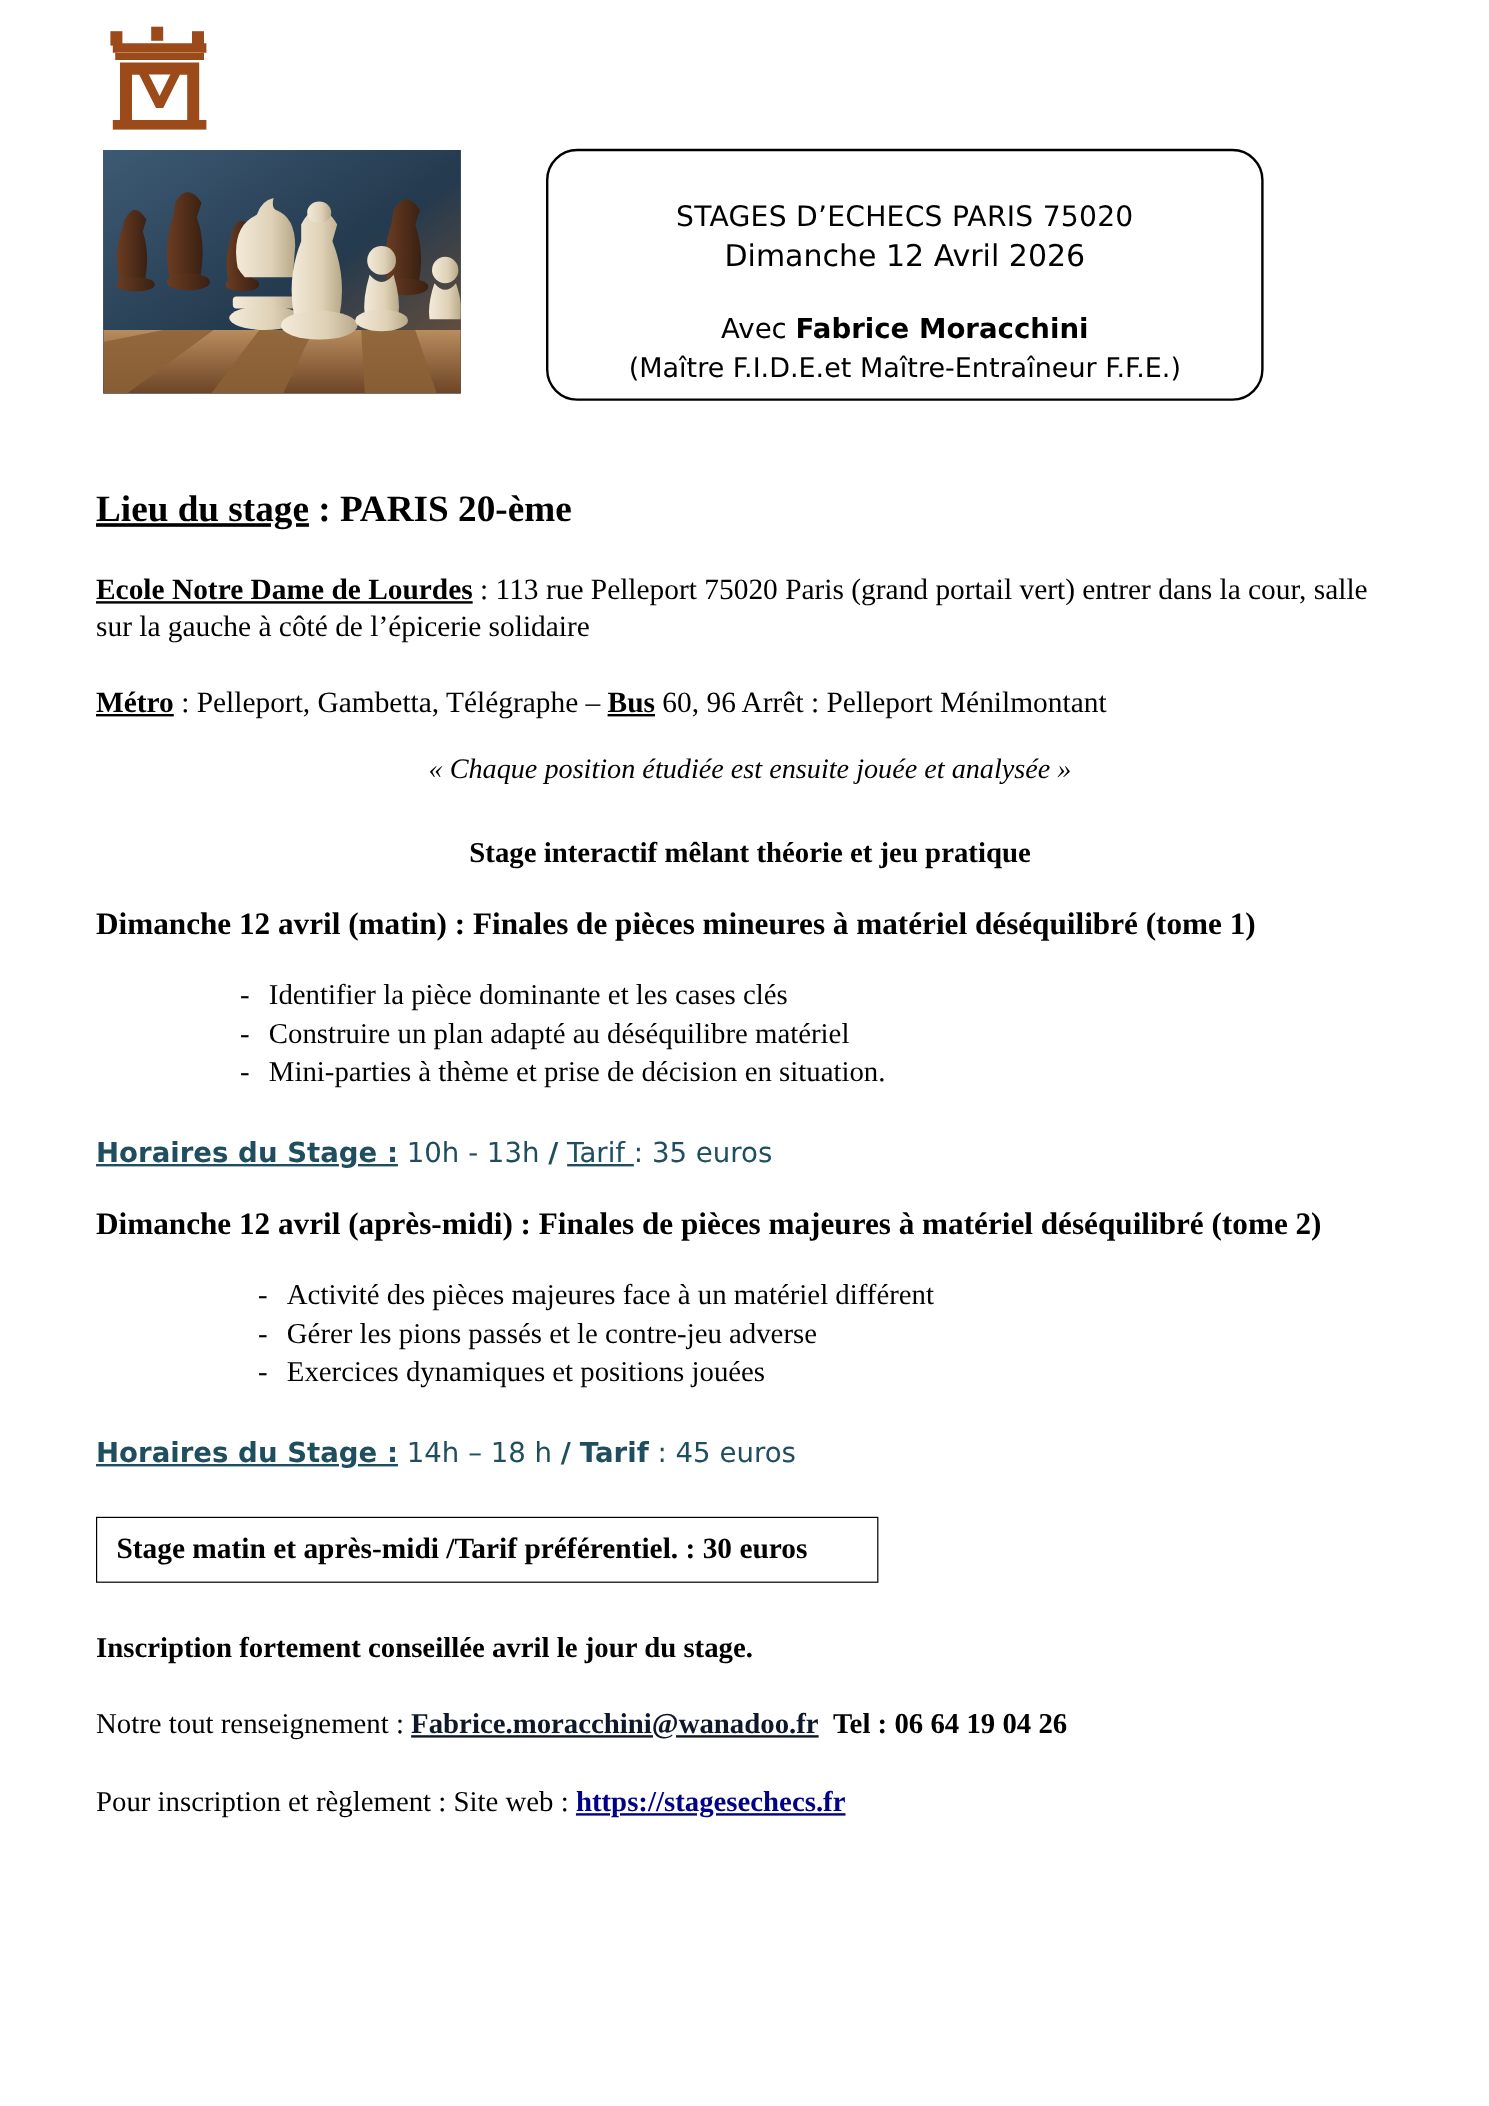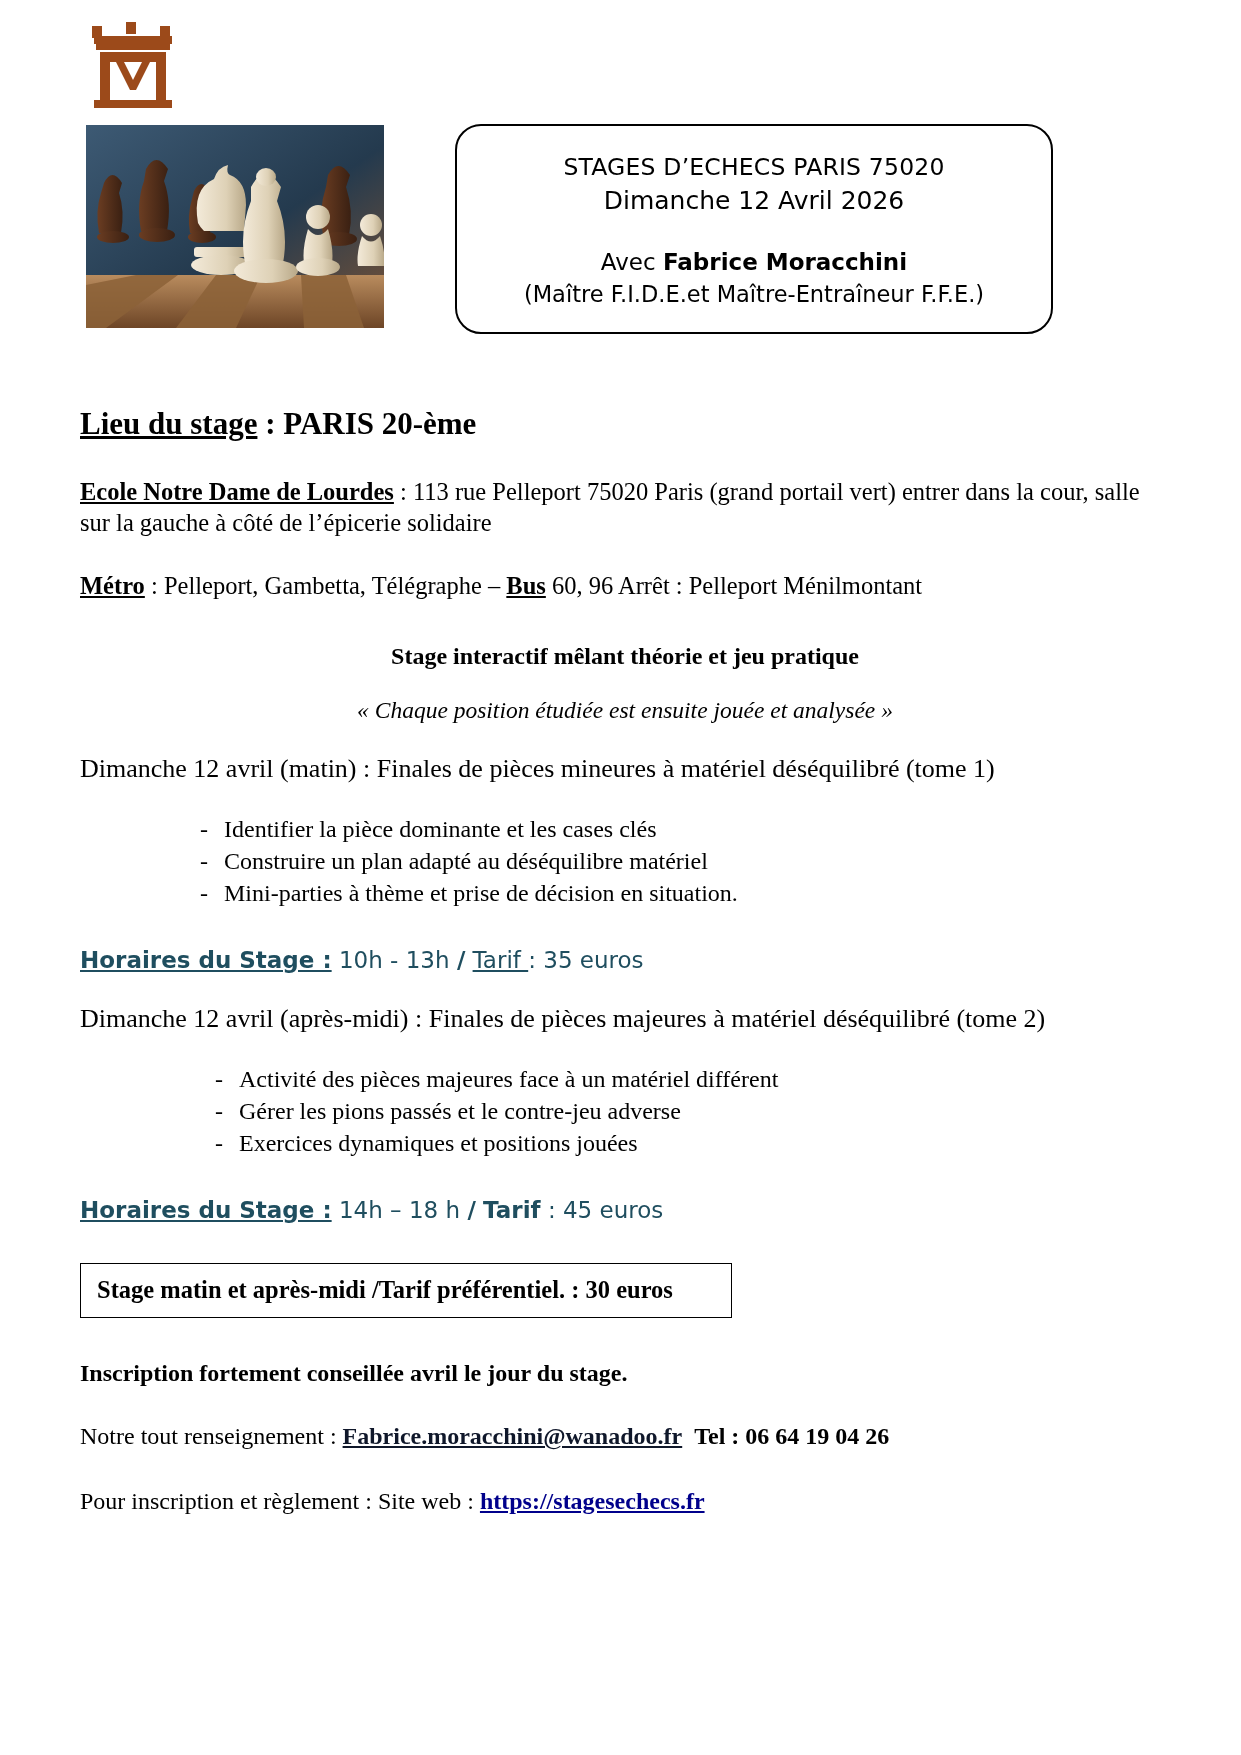--- a/index.html
+++ b/index.html
@@ -51,21 +51,21 @@
     position: absolute;
     left: 455px;
     top: 124px;
     width: 598px;
     height: 210px;
     border: 2.5px solid #000;
     border-radius: 26px;
     box-sizing: border-box;
     font-family: "DejaVu Sans", sans-serif;
     text-align: center;
-    padding-top: 24px;
+    padding-top: 37px;
   }
   .titlebox .l1 {
     font-size: 23.5px;
     letter-spacing: 0.2px;
     line-height: 34px;
   }
   .titlebox .l2 {
     font-size: 25px;
     line-height: 34px;
   }
@@ -112,21 +112,21 @@
   }
   .centerline.italic {
     font-weight: normal;
     font-style: italic;
     margin-top: 4px;
     font-size: 23.5px;
   }
 
   .sessiontitle {
     font-size: 26px;
-    font-weight: normal;
+    font-weight: bold;
     line-height: 36px;
   }
 
   ul.bullets {
     list-style: none;
     margin: 18px 0 0 0;
     padding: 0 0 0 120px;
     font-size: 24px;
     line-height: 32px;
   }
@@ -292,22 +292,22 @@
   </div>
 
   <div class="content">
 
     <p class="lieu"><span class="u">Lieu du stage</span><span> : </span><span>PARIS 20-ème</span></p>
 
     <p class="para"><span class="u-b">Ecole Notre Dame de Lourdes</span><span> : 113 rue Pelleport 75020 Paris (grand portail vert) entrer dans la cour, salle sur la gauche à côté de l’épicerie solidaire</span></p>
 
     <p class="para"><span class="u-b">Métro</span><span> : Pelleport, Gambetta, Télégraphe – </span><span class="u-b">Bus</span><span> 60, 96  Arrêt : Pelleport Ménilmontant</span></p>
 
+    <p class="centerline italic">« Chaque position étudiée est ensuite jouée et analysée »</p>
     <p class="centerline">Stage interactif mêlant théorie et jeu pratique</p>
-    <p class="centerline italic">« Chaque position étudiée est ensuite jouée et analysée »</p>
 
     <p class="sessiontitle">Dimanche 12 avril (matin) : Finales de pièces mineures à matériel déséquilibré (tome 1)</p>
     <ul class="bullets">
       <li><span class="dash">-</span><span>Identifier la pièce dominante et les cases clés</span></li>
       <li><span class="dash">-</span><span>Construire un plan adapté au déséquilibre matériel</span></li>
       <li><span class="dash">-</span><span>Mini-parties à thème et prise de décision en situation.</span></li>
     </ul>
     <p class="horaires">
       <span class="lbl">Horaires du Stage :</span>
       <span>10h - 13h</span>

